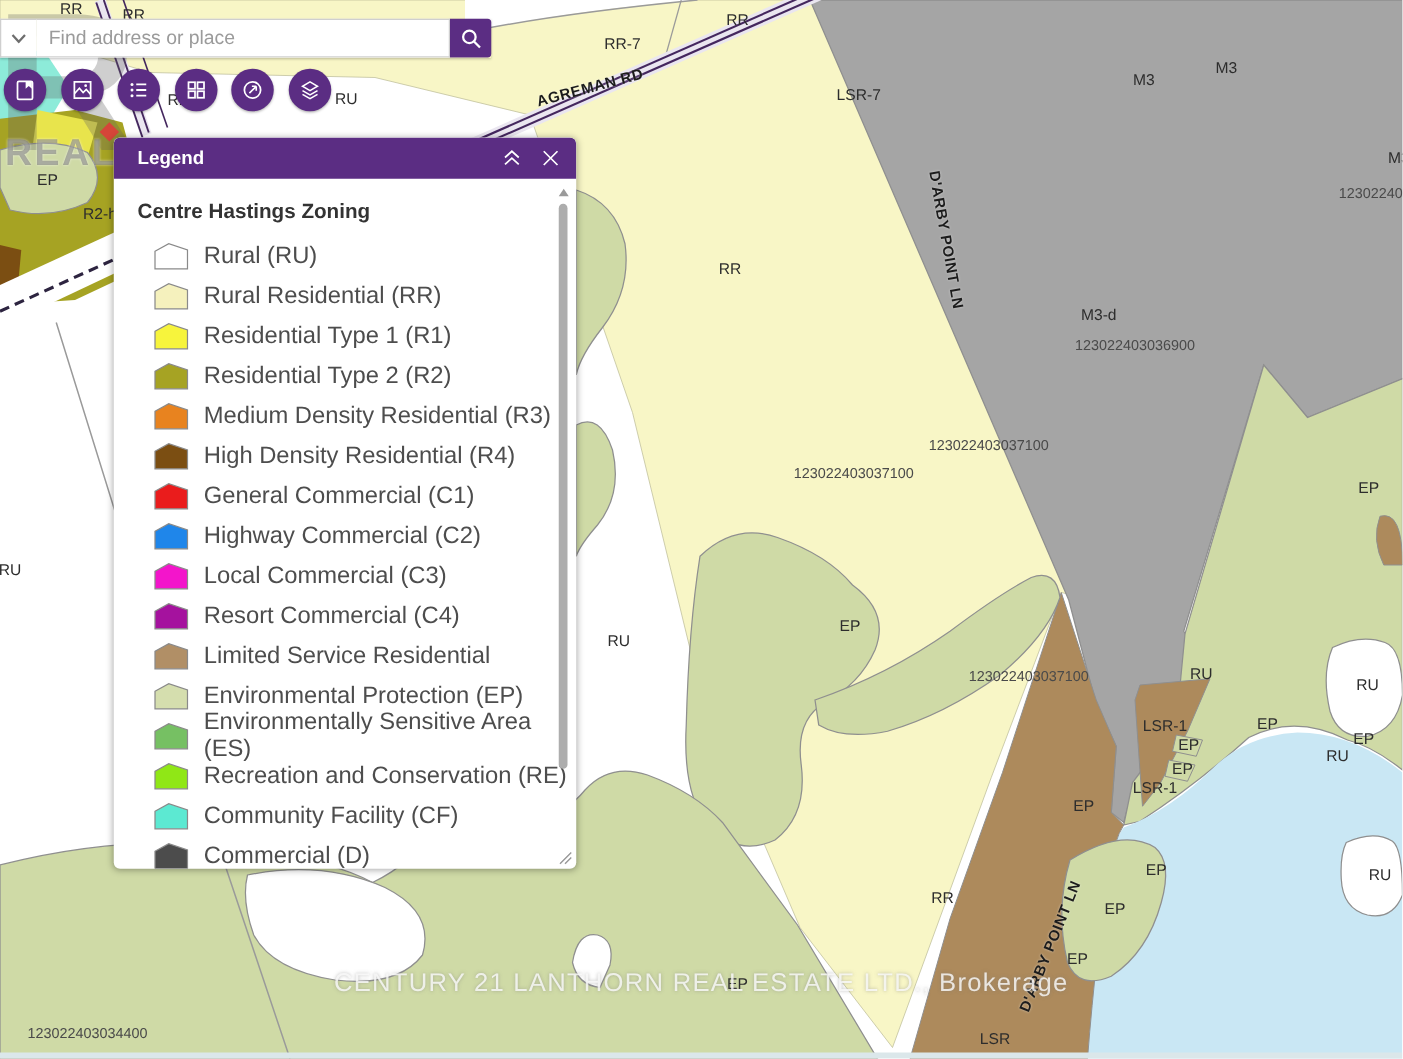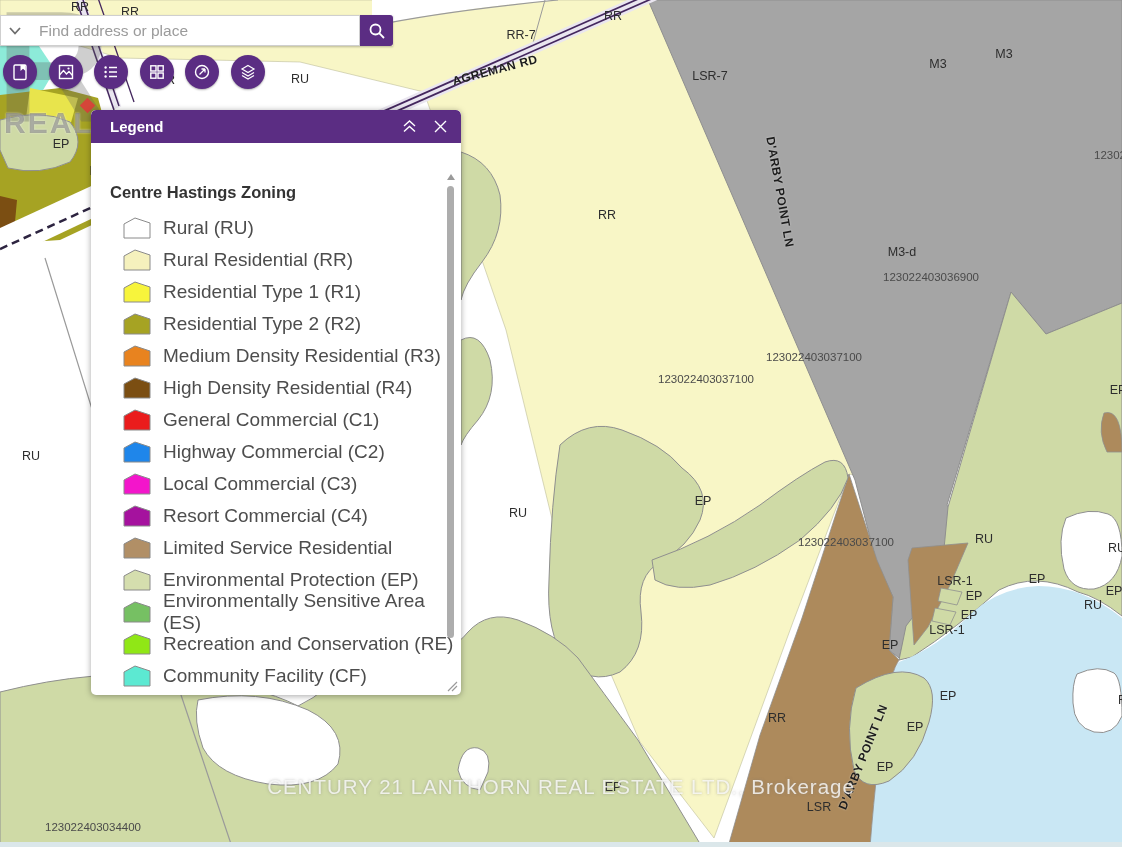--- a/index.html
+++ b/index.html
@@ -14,21 +14,21 @@
   .wm-realtor{position:absolute;left:4px;top:106px;font-size:30px;font-weight:bold;
     letter-spacing:2px;color:rgba(110,110,110,.52);z-index:2;pointer-events:none;
     text-shadow:0 0 2px rgba(255,255,255,.6);}
   .wm-diamond{position:absolute;left:82px;top:100px;width:11px;height:11px;
     background:#e03a3a;transform:rotate(45deg);z-index:2;opacity:.85;}
   .wm-brokerage{position:absolute;left:50%;top:775px;transform:translateX(-50%);
     white-space:nowrap;font-size:20.5px;letter-spacing:1px;color:rgba(250,250,250,.82);
     text-shadow:0 0 3px rgba(120,120,120,.5);z-index:4;pointer-events:none;}
 
   
-  #labels{position:absolute;inset:0;z-index:3;pointer-events:none;margin-left:23px;}
+  #labels{position:absolute;inset:0;z-index:3;pointer-events:none;}
   .map-label{position:absolute;white-space:nowrap;}
   .map-label.zone{font-size:12.5px;color:#2d2d2d;}
   .map-label.parcel{font-size:11.5px;color:#4a4a4a;}
   .map-label.road{font-size:12px;font-weight:bold;color:#1c1c1c;letter-spacing:.5px;
     text-shadow:0 0 2px rgba(255,255,255,.55);}
 
   
   .searchbar{position:absolute;left:0;top:15px;width:393px;height:31px;z-index:5;
     display:flex;align-items:stretch;box-shadow:0 1px 2px rgba(0,0,0,.25);justify-content:center;}
   .search-dd{width:28px;background:#fff;border:1px solid #cfcfcf;border-right:none;
@@ -48,21 +48,21 @@
 
   
   .legend{position:absolute;left:91px;top:110px;width:370px;height:585px;z-index:6;
     background:#fff;border-radius:5px;box-shadow:0 1px 6px rgba(0,0,0,.35);overflow:hidden;
     display:flex;flex-direction:column;}
   .legend-header{height:33px;background:#5b2d83;color:#fff;display:flex;align-items:center;
     padding:0 10px 0 19px;border-radius:5px 5px 0 0;flex:0 0 auto;}
   .legend-title{font-size:15px;font-weight:bold;flex:1;}
   .hdr-btn{background:none;border:none;padding:3px;margin-left:9px;cursor:pointer;
     display:flex;align-items:center;}
-  .legend-body{position:relative;flex:1;padding:12px 0 0 19px;overflow:hidden;margin-top:23px;}
+  .legend-body{position:relative;flex:1;padding:12px 0 0 19px;overflow:hidden;}
   .legend-heading{font-size:16.5px;font-weight:bold;color:#333;margin:5px 0 10px 0;}
   .legend-row{display:flex;align-items:center;height:32px;}
   .legend-row svg{margin-left:13px;flex:0 0 auto;}
   .legend-row .lbl{margin-left:12px;font-size:19px;color:#4d4d4d;}
   .vscroll{position:absolute;right:6px;top:14px;width:8px;height:540px;}
   .vscroll .arrow-up{position:absolute;top:-6px;left:0;width:0;height:0;
     border-left:4px solid transparent;border-right:4px solid transparent;
     border-bottom:6px solid #9a9a9a;}
   .vscroll .thumb{position:absolute;top:6px;left:0;width:7px;height:452px;
     background:#adadad;border-radius:4px;cursor:pointer;}
@@ -173,21 +173,21 @@
       <div class="map-label zone" style="left: 1094px; top: 548px; transform: translate(-50%, -50%);">RU</div>
       <div class="map-label zone" style="left: 1014px; top: 579px; transform: translate(-50%, -50%);">EP</div>
       <div class="map-label zone" style="left: 1091px; top: 591px; transform: translate(-50%, -50%);">EP</div>
       <div class="map-label zone" style="left: 1070px; top: 605px; transform: translate(-50%, -50%);">RU</div>
       <div class="map-label zone" style="left: 925px; top: 696px; transform: translate(-50%, -50%);">EP</div>
       <div class="map-label zone" style="left: 754px; top: 718px; transform: translate(-50%, -50%);">RR</div>
       <div class="map-label zone" style="left: 892px; top: 727px; transform: translate(-50%, -50%);">EP</div>
       <div class="map-label zone" style="left: 1104px; top: 700px; transform: translate(-50%, -50%);">RU</div>
       <div class="map-label zone" style="left: 862px; top: 767px; transform: translate(-50%, -50%);">EP</div>
       <div class="map-label zone" style="left: 590px; top: 787px; transform: translate(-50%, -50%);">EP</div>
-      <div class="map-label zone" style="left: 796px; top: 807px; transform: translate(-50%, -50%);">LSR</div>
+      <div class="map-label zone" style="left: 796px; top: 831px; transform: translate(-50%, -50%);">LSR</div>
       <div class="map-label road" style="left: 840px; top: 757px; transform: translate(-50%, -50%) rotate(-68deg);">D'ARBY POINT LN</div>
       <div class="map-label parcel" style="left: 70px; top: 827px; transform: translate(-50%, -50%);">123022403034400</div>
     </div>
 
   <div class="searchbar">
     <div class="search-dd">
       <svg width="12" height="8" viewBox="0 0 12 8">
         <path d="M1,1 L6,6.5 L11,1" fill="none" stroke="#6e6e6e" stroke-width="1.8"></path>
       </svg>
     </div>

